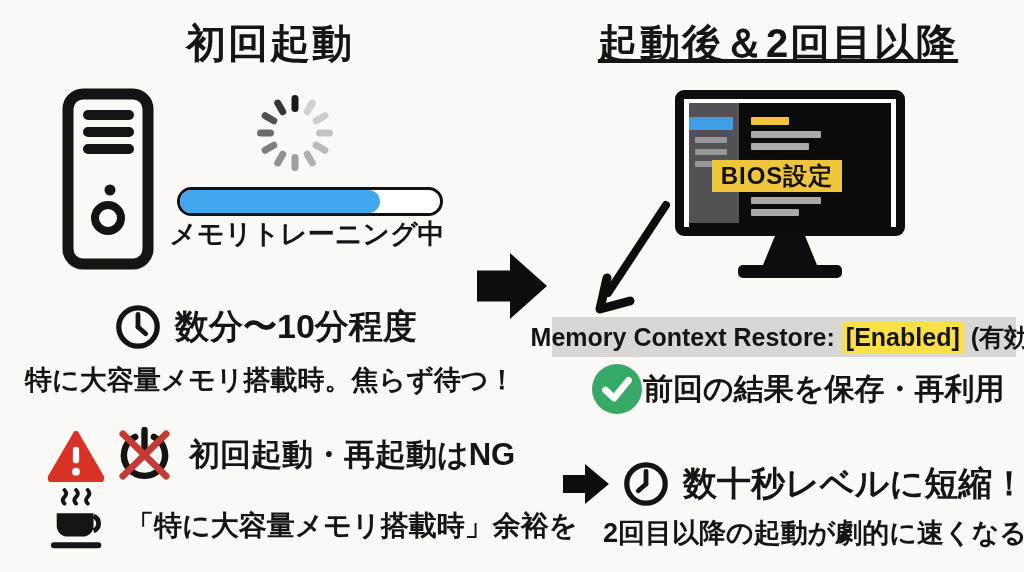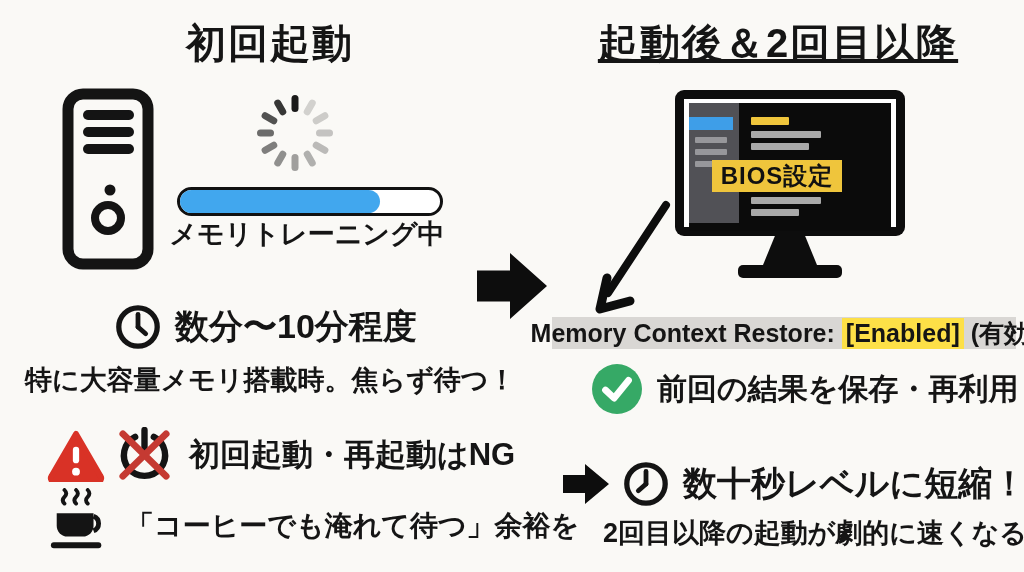--- a/index.html
+++ b/index.html
@@ -46,25 +46,25 @@
   .mline{background:#A9A9A9;height:7px;border-radius:1px;}
   .yline{background:#EFC53C;height:8px;border-radius:1px;}
   .bios-badge{left:23px;top:57px;width:130px;height:32px;background:#EFC53C;
     display:flex;align-items:center;justify-content:center;
     font-size:24px;font-weight:bold;color:#111;letter-spacing:1px;}
   .stand-neck{left:88px;top:146px;width:54px;height:29px;background:#0D0D0D;
     clip-path:polygon(22% 0,78% 0,100% 100%,0% 100%);}
   .stand-base{left:63px;top:175px;width:104px;height:13px;background:#0D0D0D;border-radius:5px;}
   .diag-arrow{left:578px;top:193px;}
 
-  .setting-bar{left:552px;top:317px;width:464px;height:32px;background:#D9D7D4;
+  .setting-bar{left:552px;top:317px;width:464px;height:40px;background:#D9D7D4;
     display:flex;align-items:center;justify-content:center;gap:7px;
     font-size:25px;font-weight:bold;white-space:nowrap;}
   .setting-val{background:#fde047;padding:1px 4px;}
-  .check-row{left:592px;top:364px;gap:15px;}
+  .check-row{left:592px;top:364px;gap:1px;}
   .check-row .btxt{font-size:30px;}
   .speed-row{left:563px;top:460px;gap:13px;}
   .speed-row .btxt{font-size:34px;}
   .speed-note{left:600px;top:515px;width:430px;text-align:center;font-size:27px;}
 </style>
 </head>
 <body>
 
 <div class="canvas">
 
@@ -129,21 +129,21 @@
 
   <div class="abs row coffee-row">
     <svg width="62" height="66" viewBox="0 0 64 68">
       <path d="M17 16 q-3.5 -3.5 0 -7 q3.5 -3.5 0 -7" fill="none" stroke="#141414" stroke-width="4" stroke-linecap="round"></path>
       <path d="M29 16 q-3.5 -3.5 0 -7 q3.5 -3.5 0 -7" fill="none" stroke="#141414" stroke-width="4" stroke-linecap="round"></path>
       <path d="M41 16 q-3.5 -3.5 0 -7 q3.5 -3.5 0 -7" fill="none" stroke="#141414" stroke-width="4" stroke-linecap="round"></path>
       <path d="M9 26 h38 v13 a11 11 0 0 1 -11 11 h-16 a11 11 0 0 1 -11 -11 Z" fill="#141414"></path>
       <path d="M47 29 a8 8 0 0 1 0 15" fill="none" stroke="#141414" stroke-width="5"></path>
       <rect x="3" y="56" width="52" height="6" rx="3" fill="#141414"></rect>
     </svg>
-    <span class="btxt">「コーヒーでも淹れて待つ」余裕を</span>
+    <span class="btxt">「特に大容量メモリ搭載時」余裕を</span>
   </div>
 
   <svg class="abs mid-arrow" width="70" height="66" viewBox="0 0 70 66">
     <polygon points="0,17.5 33,17.5 33,0 70,33 33,66 33,48.5 0,48.5" fill="#0D0D0D"></polygon>
   </svg>
 
   <div class="abs ttl r-title">起動後＆2回目以降</div>
 
   <div class="abs monitor">
     <div class="abs bezel"></div>

